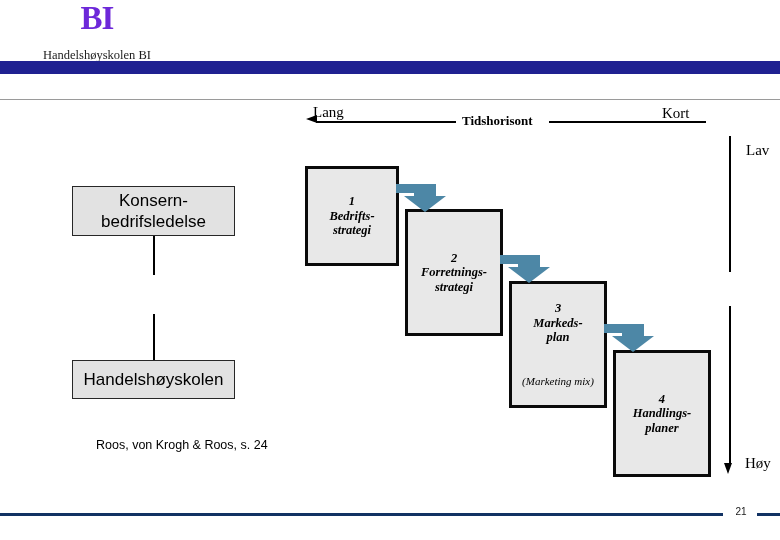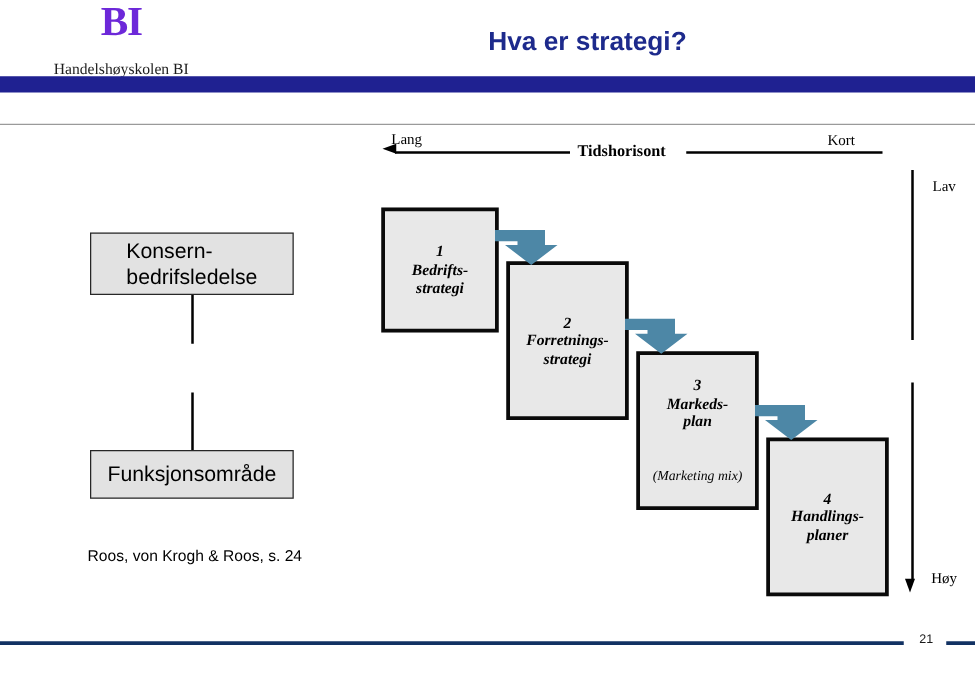--- a/index.html
+++ b/index.html
@@ -132,21 +132,21 @@
     font-family: "Liberation Serif", serif;
     font-weight: bold;
     font-size: 13px;
     color: #000000;
     white-space: nowrap;
   }
   .label-tidshorisont { left: 462px; text-align: center; }
   .axis-end-label {
     position: absolute;
     font-family: "Liberation Serif", serif;
-    font-size: 12px;
+    font-size: 15px;
     color: #000000;
     white-space: nowrap;
   }
   .label-lang { left: 313px; top: 104px; }
   .label-kort { left: 662px; top: 105px; }
 
   
   .axis-v-line {
     position: absolute;
     left: 729px;
@@ -181,21 +181,21 @@
 
   
   .left-box {
     position: absolute;
     background: #e2e2e2;
     border: 1.5px solid #272727;
     box-sizing: border-box;
     display: flex;
     align-items: center;
     justify-content: center;
-    text-align: left;
+    text-align: center;
     font-family: "Liberation Sans", sans-serif;
     font-size: 17px;
     line-height: 21px;
     color: #000000;
   }
   #left-box-1 { left: 72px; top: 186px; width: 163px; height: 50px; }
   #left-box-2 { left: 72px; top: 275px; width: 163px; height: 39px; }
   #left-box-3 { left: 72px; top: 360px; width: 163px; height: 39px; }
   .left-connector {
     position: absolute;
@@ -245,39 +245,38 @@
     width: 58px;
     height: 32px;
   }
   #bent-arrow-1 { left: 396px; top: 182px; }
   #bent-arrow-2 { left: 500px; top: 253px; }
   #bent-arrow-3 { left: 604px; top: 322px; }
 
   
   .citation {
     position: absolute;
-    left: 70px;
+    left: 96px;
     top: 438px;
     font-family: "Liberation Sans", sans-serif;
     font-size: 12.5px;
     color: #000000;
     white-space: nowrap;
   }
 </style>
 </head>
 <body>
 
 <div id="slide">
 
   <div class="logo-block">
     <div class="logo-bi">BI</div>
     <div class="logo-sub">Handelshøyskolen BI</div>
   </div>
 
-  <div class="slide-title">Hva er strategi?</div>
 
   <div class="header-bar"></div>
   <div class="header-rule"></div>
 
   <div class="axis-h-arrowhead"></div>
   <div class="axis-h-line axis-h-left"></div>
   <div class="axis-h-label label-tidshorisont">Tidshorisont</div>
   <div class="axis-h-line axis-h-right"></div>
   <div class="axis-end-label label-lang">Lang</div>
   <div class="axis-end-label label-kort">Kort</div>
@@ -290,21 +289,21 @@
 
   <div class="left-box" id="left-box-1">
     <div>
       <span>Konsern-</span><br>
       <span>bedrifsledelse</span>
     </div>
   </div>
   <div class="left-connector" id="left-connector-1"></div>
   <div class="left-connector" id="left-connector-2"></div>
   <div class="left-box" id="left-box-3">
-    <span>Funksjonsområde</span>
+    <span>Handelshøyskolen</span>
   </div>
 
   <div class="cascade-box" id="cascade-box-1">
     <div>
       <span class="num">1</span>
       <span>Bedrifts-</span><br>
       <span>strategi</span>
     </div>
   </div>
 

